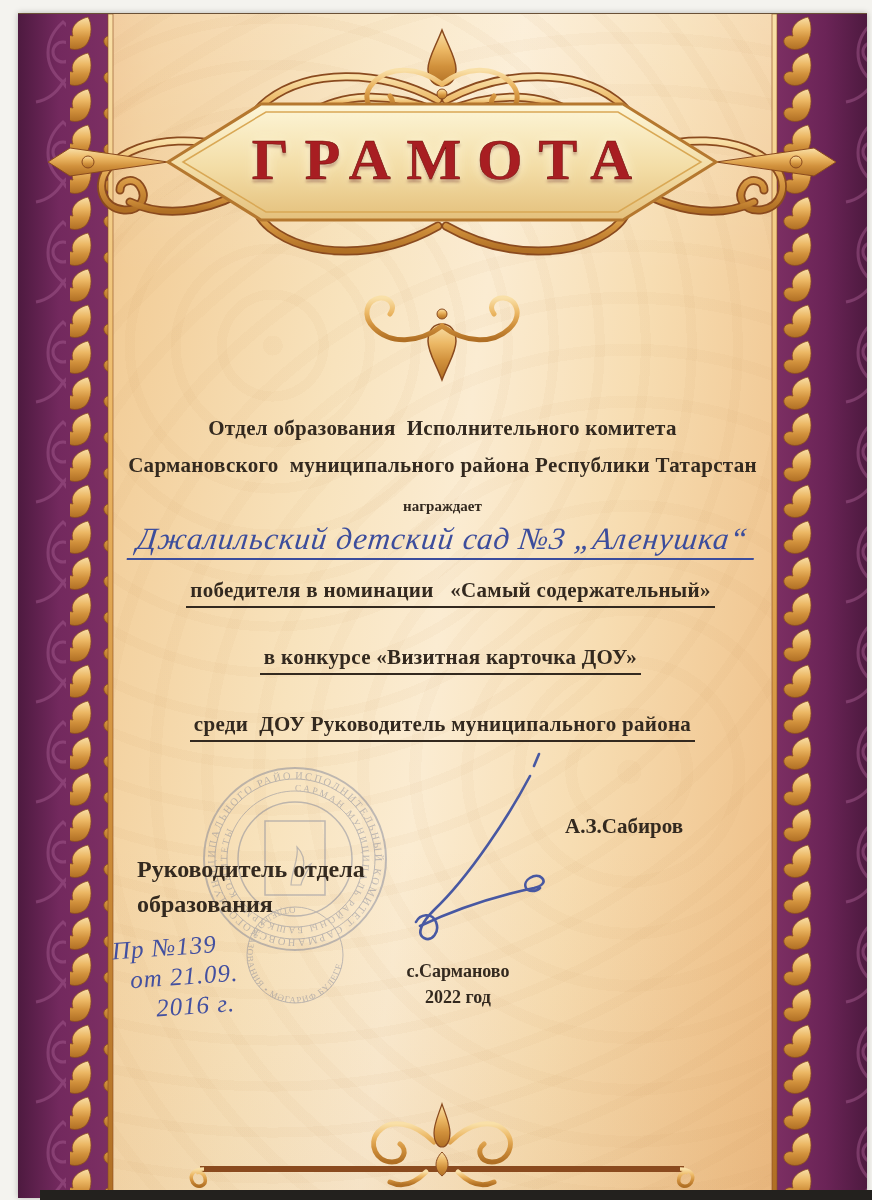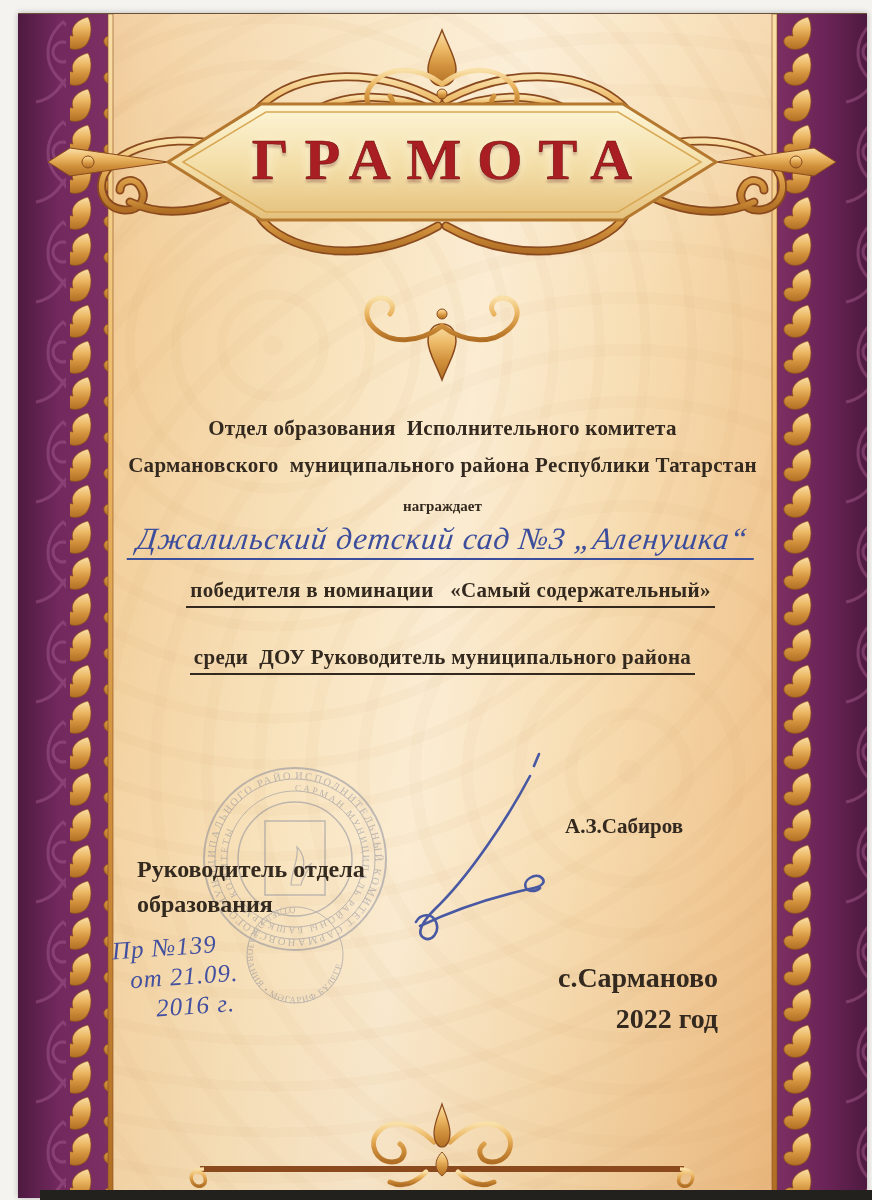--- a/index.html
+++ b/index.html
@@ -42,21 +42,21 @@
   .uline{display:inline-block;border-bottom:2px solid #33291f;padding:0 4px 3px 4px;}
   .gap1{margin-bottom:25px;padding-left:16px;}
   .role{position:absolute;left:119px;top:830px;width:250px;font-size:24px;font-weight:700;line-height:1.45;color:#33291f;text-align:left;margin-top:8px;}
   .sig-name{position:absolute;left:547px;top:800px;font-size:21px;font-weight:700;color:#33291f;}
   .hand-note{
     position:absolute;left:96px;top:918px;font-size:25px;font-style:italic;
     color:#4350a0;transform:rotate(-4deg);line-height:1.2;letter-spacing:1px;
   }
   .hand-note .n2{margin-left:16px;}
   .hand-note .n3{margin-left:40px;}
-  .place-block{position:absolute;left:180px;top:944px;width:520px;text-align:right;font-size:28px;font-weight:700;line-height:1.45;color:#33291f;}
+  .place-block{position:absolute;left:180px;top:944px;width:520px;text-align:center;font-size:18px;font-weight:700;line-height:1.45;color:#33291f;}
   .scan-strip{position:absolute;left:40px;right:0;top:1190px;height:10px;background:#23211e;z-index:3;}
 </style>
 </head>
 <body>
 
 <div class="page">
   <div class="paper">
 
     <svg class="decor" width="849" height="1184" viewBox="0 0 849 1184">
       <defs>
@@ -181,20 +181,23 @@
       <div class="textblock">
         <div class="line org">Отдел образования  Исполнительного комитета</div>
         <div class="line org">Сармановского  муниципального района Республики Татарстан</div>
         <div class="line awards">награждает</div>
         <div class="recipient-wrap">
           <span class="recipient">Джалильский детский сад №3 „Аленушка“</span>
         </div>
         <div class="gap1">
           <span class="line org uline">победителя в номинации   «Самый содержательный»</span>
         </div>
+        <div class="gap1">
+          <span class="line org uline">в конкурсе «Визитная карточка ДОУ»</span>
+        </div>
         <div>
           <span class="line org uline">среди  ДОУ Руководитель муниципального района</span>
         </div>
       </div>
 
       <div class="role">
         <div>Руководитель отдела</div>
         <div>образования</div>
       </div>
 

